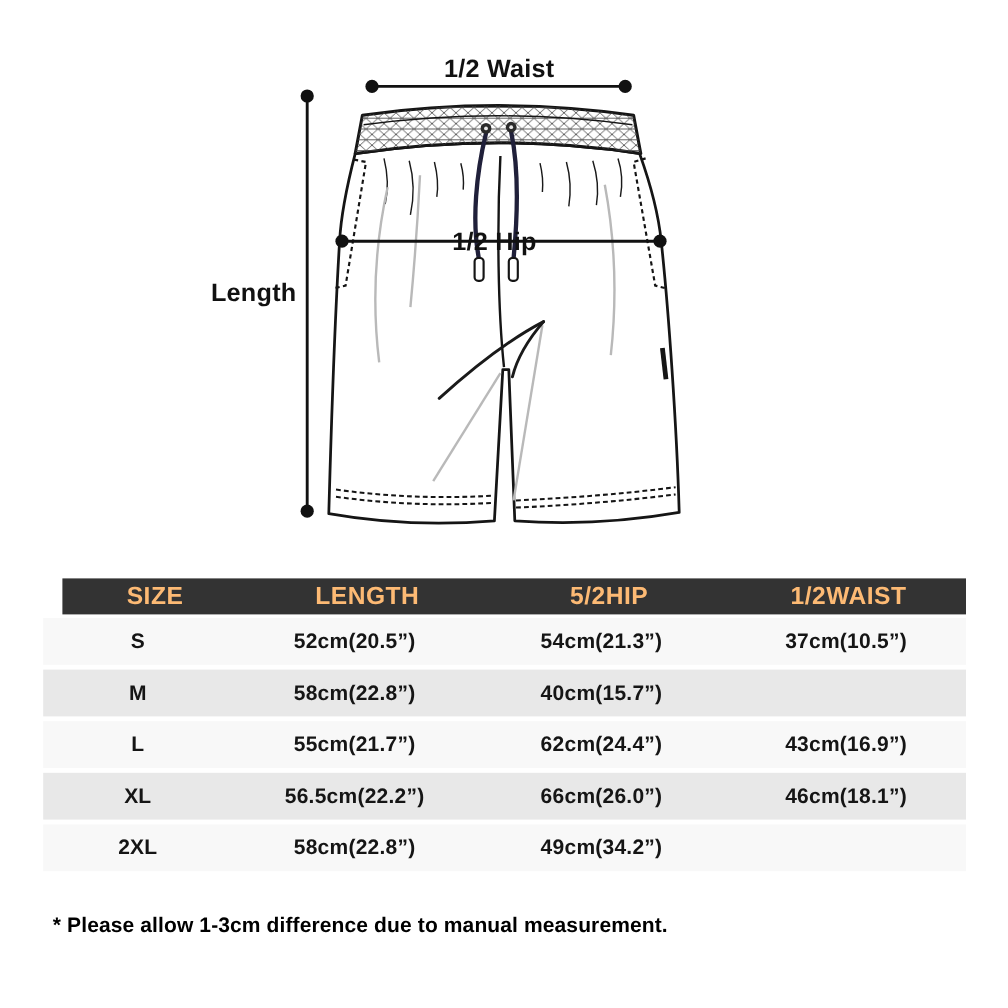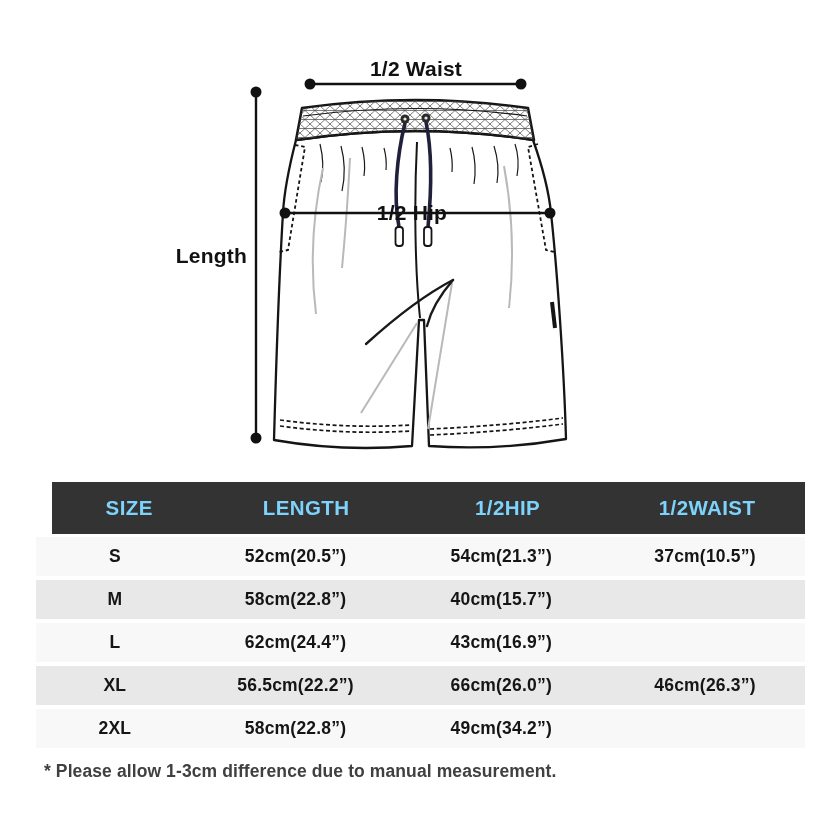--- a/index.html
+++ b/index.html
@@ -5,38 +5,38 @@
   html, body { margin: 0; padding: 0; }
   body {
     width: 840px; height: 840px;
     background: #ffffff;
     font-family: "Liberation Sans", sans-serif;
     overflow: hidden;
   }
   .page { position: relative; width: 840px; height: 840px; background: #fff; }
 
   
-  .diagram-wrap { position: absolute; top: 16px; left: 0; width: 763px; height: 472px; }
+  .diagram-wrap { position: absolute; top: 4px; left: 0; width: 763px; height: 472px; }
   svg { display: block; font-family: "Liberation Sans", sans-serif; }
   .measure-label { font-size: 21px; font-weight: bold; fill: #111; letter-spacing: 0.2px; }
 
   
   .size-table {
     position: absolute; left: 36px; top: 482px; width: 769px;
   }
   .thead, .tr {
     display: grid;
     grid-template-columns: 20.5% 26.5% 27% 26%;
     align-items: center;
     text-align: center;
   }
   .thead {
     background: #333333;
-    color: #7dd3fc;
-    height: 52px;
+    color: #fdba74;
+    height: 30px;
     font-weight: bold;
     font-size: 20.5px;
     font-stretch: condensed;
     letter-spacing: 0.4px;
     margin-bottom: 3px;
     margin-left: 16px;
   }
   .tbody .tr {
     height: 39px;
     margin-bottom: 4px;
@@ -44,21 +44,21 @@
     font-size: 17.5px;
     color: #151515;
     letter-spacing: 0.2px;
   }
   .tbody .tr:nth-child(odd)  { background: #f8f8f8; }
   .tbody .tr:nth-child(even) { background: #e8e8e8; }
 
   
   .footnote {
     position: absolute; left: 44px; top: 761px;
-    font-weight: bold; font-size: 17.5px; color: #404040;
+    font-weight: bold; font-size: 17.5px; color: #000000;
     letter-spacing: 0.1px;
   }
 </style>
 </head>
 <body>
 
 <div class="page">
 
   <div class="diagram-wrap">
     <svg width="840" height="472" viewBox="0 0 840 472">
@@ -152,45 +152,46 @@
         <circle cx="550" cy="197" r="5.5" fill="#111"></circle>
         <text class="measure-label" x="412" y="204" text-anchor="middle">1/2 Hip</text>
       </g>
     </svg>
   </div>
 
   <div class="size-table">
     <div class="thead">
       <div>SIZE</div>
       <div>LENGTH</div>
-      <div>1/2HIP</div>
+      <div>5/2HIP</div>
       <div>1/2WAIST</div>
     </div>
     <div class="tbody">
       <div class="tr">
         <div>S</div>
         <div>52cm(20.5”)</div>
         <div>54cm(21.3”)</div>
         <div>37cm(10.5”)</div>
       </div>
       <div class="tr">
         <div>M</div>
         <div>58cm(22.8”)</div>
         <div>40cm(15.7”)</div>
       </div>
       <div class="tr">
         <div>L</div>
+        <div>55cm(21.7”)</div>
         <div>62cm(24.4”)</div>
         <div>43cm(16.9”)</div>
       </div>
       <div class="tr">
         <div>XL</div>
         <div>56.5cm(22.2”)</div>
         <div>66cm(26.0”)</div>
-        <div>46cm(26.3”)</div>
+        <div>46cm(18.1”)</div>
       </div>
       <div class="tr">
         <div>2XL</div>
         <div>58cm(22.8”)</div>
         <div>49cm(34.2”)</div>
       </div>
     </div>
   </div>
 
   <div class="footnote">* Please allow 1-3cm difference due to manual measurement.</div>

